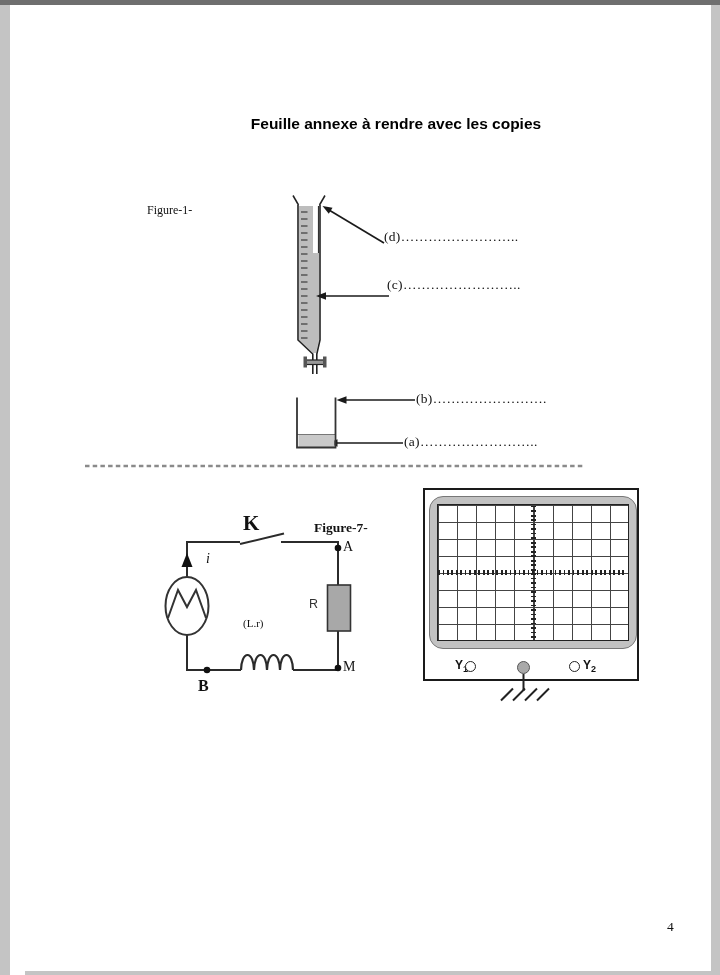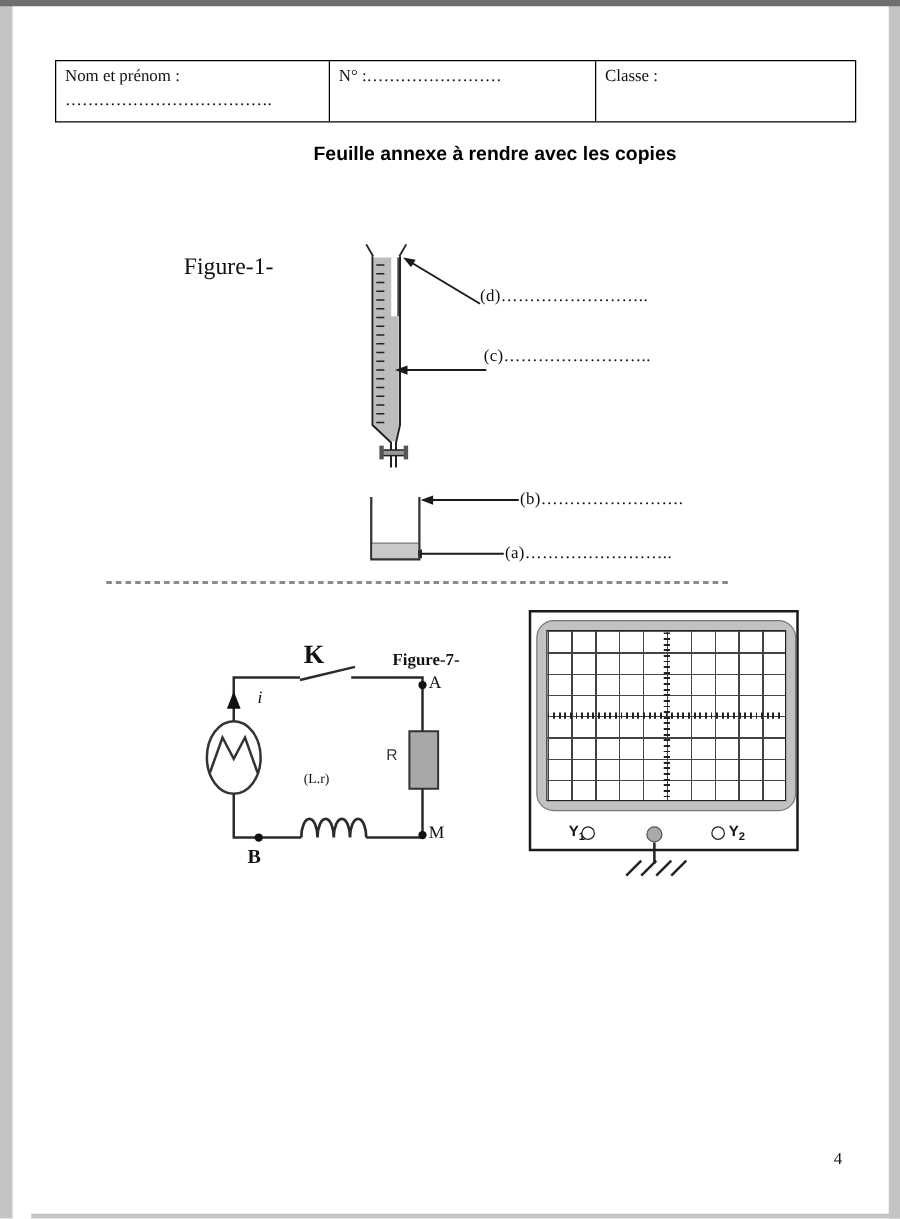--- a/index.html
+++ b/index.html
@@ -15,21 +15,21 @@
         border:1.5px solid #000;box-sizing:border-box;z-index:6;background:#fff;}
   .ht-cell{box-sizing:border-box;padding:3px 7px;font-size:13.5px;line-height:1.4;overflow:hidden;}
   .ht-c1{width:218px;}
   .ht-c2{width:213px;border-left:1.3px solid #000;}
   .ht-c3{flex:1;border-left:1.3px solid #000;}
   
   .doc-title{position:absolute;left:36px;top:115px;width:720px;text-align:center;
         font-family:"Liberation Sans",sans-serif;font-weight:bold;font-size:15.5px;color:#000;z-index:6;}
   
   .lbl{position:absolute;z-index:6;white-space:nowrap;}
-  .fig1-caption{left:147px;top:203px;font-size:19px;}
+  .fig1-caption{left:147px;top:203px;font-size:12px;}
   .ann{font-size:13.5px;letter-spacing:0.3px;}
   #ann-d{left:384px;top:229px;}
   #ann-c{left:387px;top:277px;}
   #ann-b{left:416px;top:391px;}
   #ann-a{left:404px;top:434px;}
   
   #lbl-k{left:243px;top:511px;font-size:21px;font-weight:600;}
   #lbl-fig3{left:314px;top:520px;font-size:13.5px;font-weight:bold;}
   #lbl-a{left:343px;top:539px;font-size:14px;}
   #lbl-r{left:309px;top:597px;font-family:"Liberation Sans",sans-serif;font-size:12.5px;color:#333;}
@@ -67,32 +67,20 @@
 </head>
 <body>
 
 <div id="page">
 
   <div class="top-bar"></div>
   <div class="strip-left"></div>
   <div class="strip-right"></div>
   <div class="strip-bottom"></div>
 
-  <div class="header-table">
-    <div class="ht-cell ht-c1">
-      <div>Nom et prénom :</div>
-      <div>……………………………….</div>
-    </div>
-    <div class="ht-cell ht-c2">
-      <div>N° :……………………</div>
-    </div>
-    <div class="ht-cell ht-c3">
-      <div>Classe :</div>
-    </div>
-  </div>
 
   <div class="doc-title">Feuille annexe à rendre avec les copies</div>
 
   <div class="lbl fig1-caption">Figure-1-</div>
   <div class="lbl ann" id="ann-d">(d)……………………..</div>
   <div class="lbl ann" id="ann-c">(c)……………………..</div>
   <div class="lbl ann" id="ann-b">(b)…………………….</div>
   <div class="lbl ann" id="ann-a">(a)……………………..</div>
 
   <div class="lbl" id="lbl-k">K</div>

